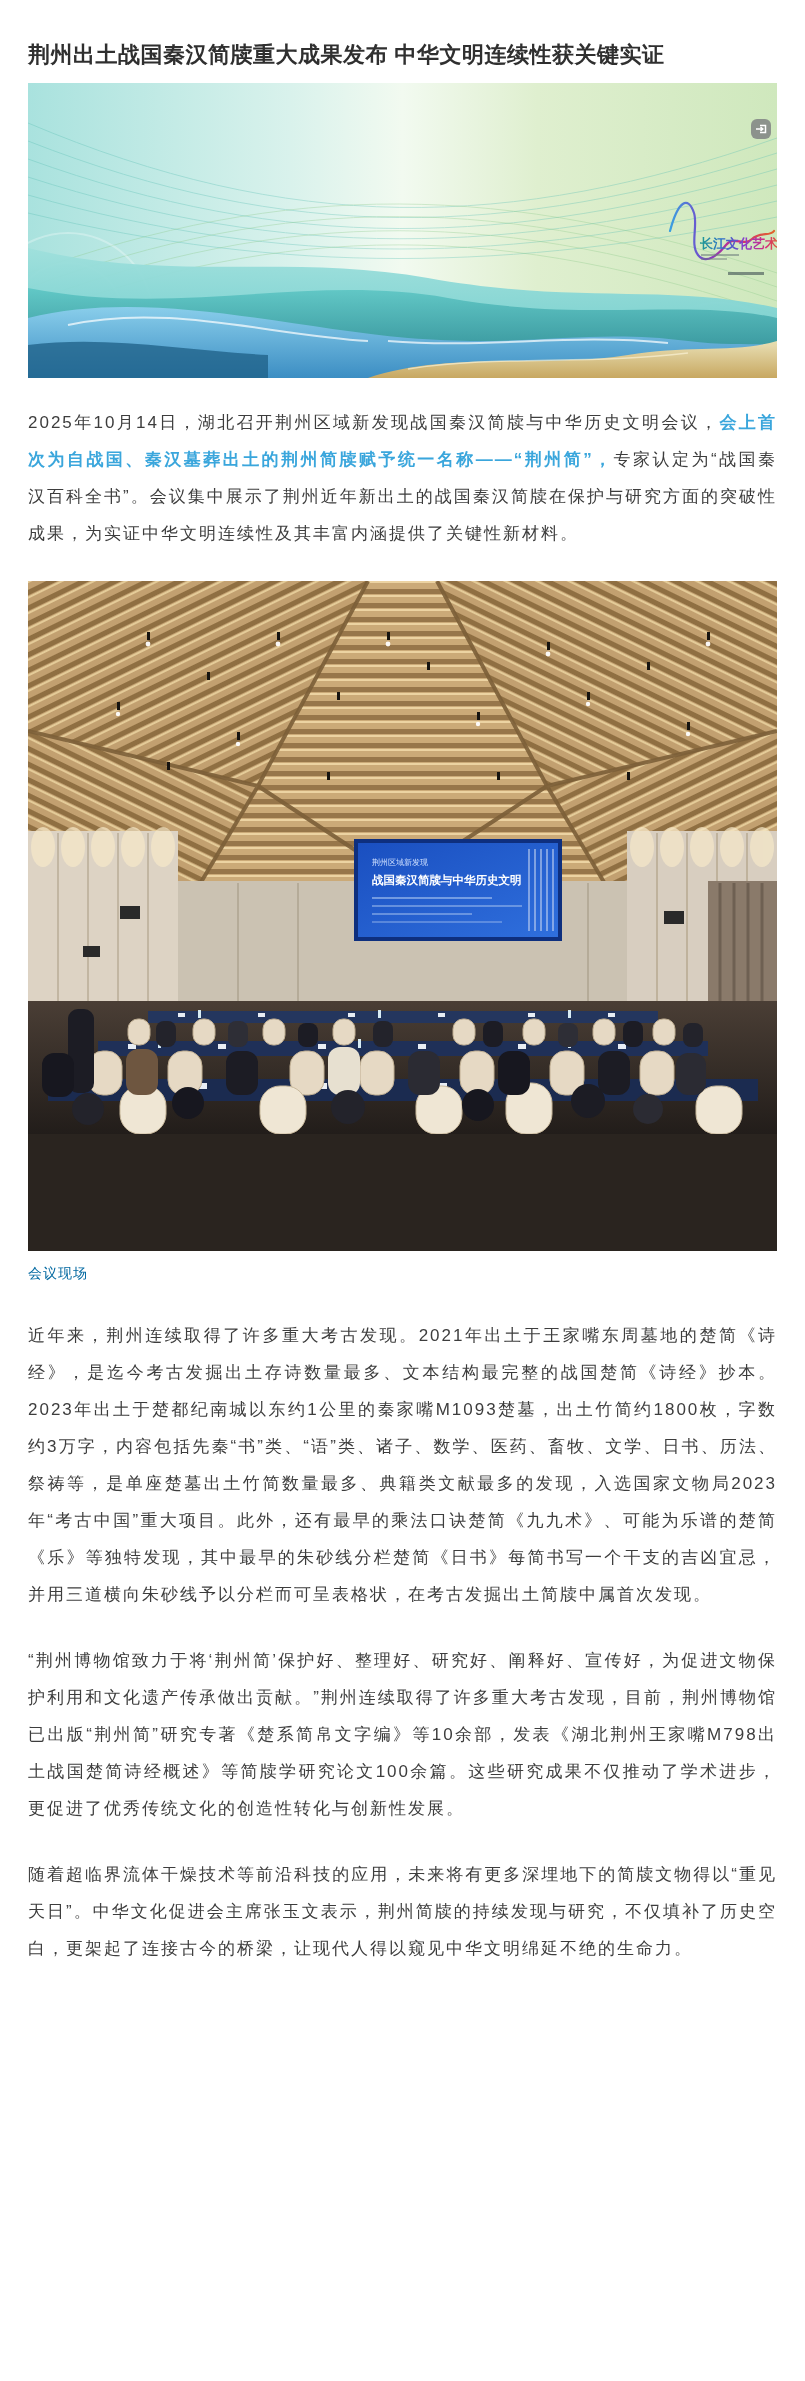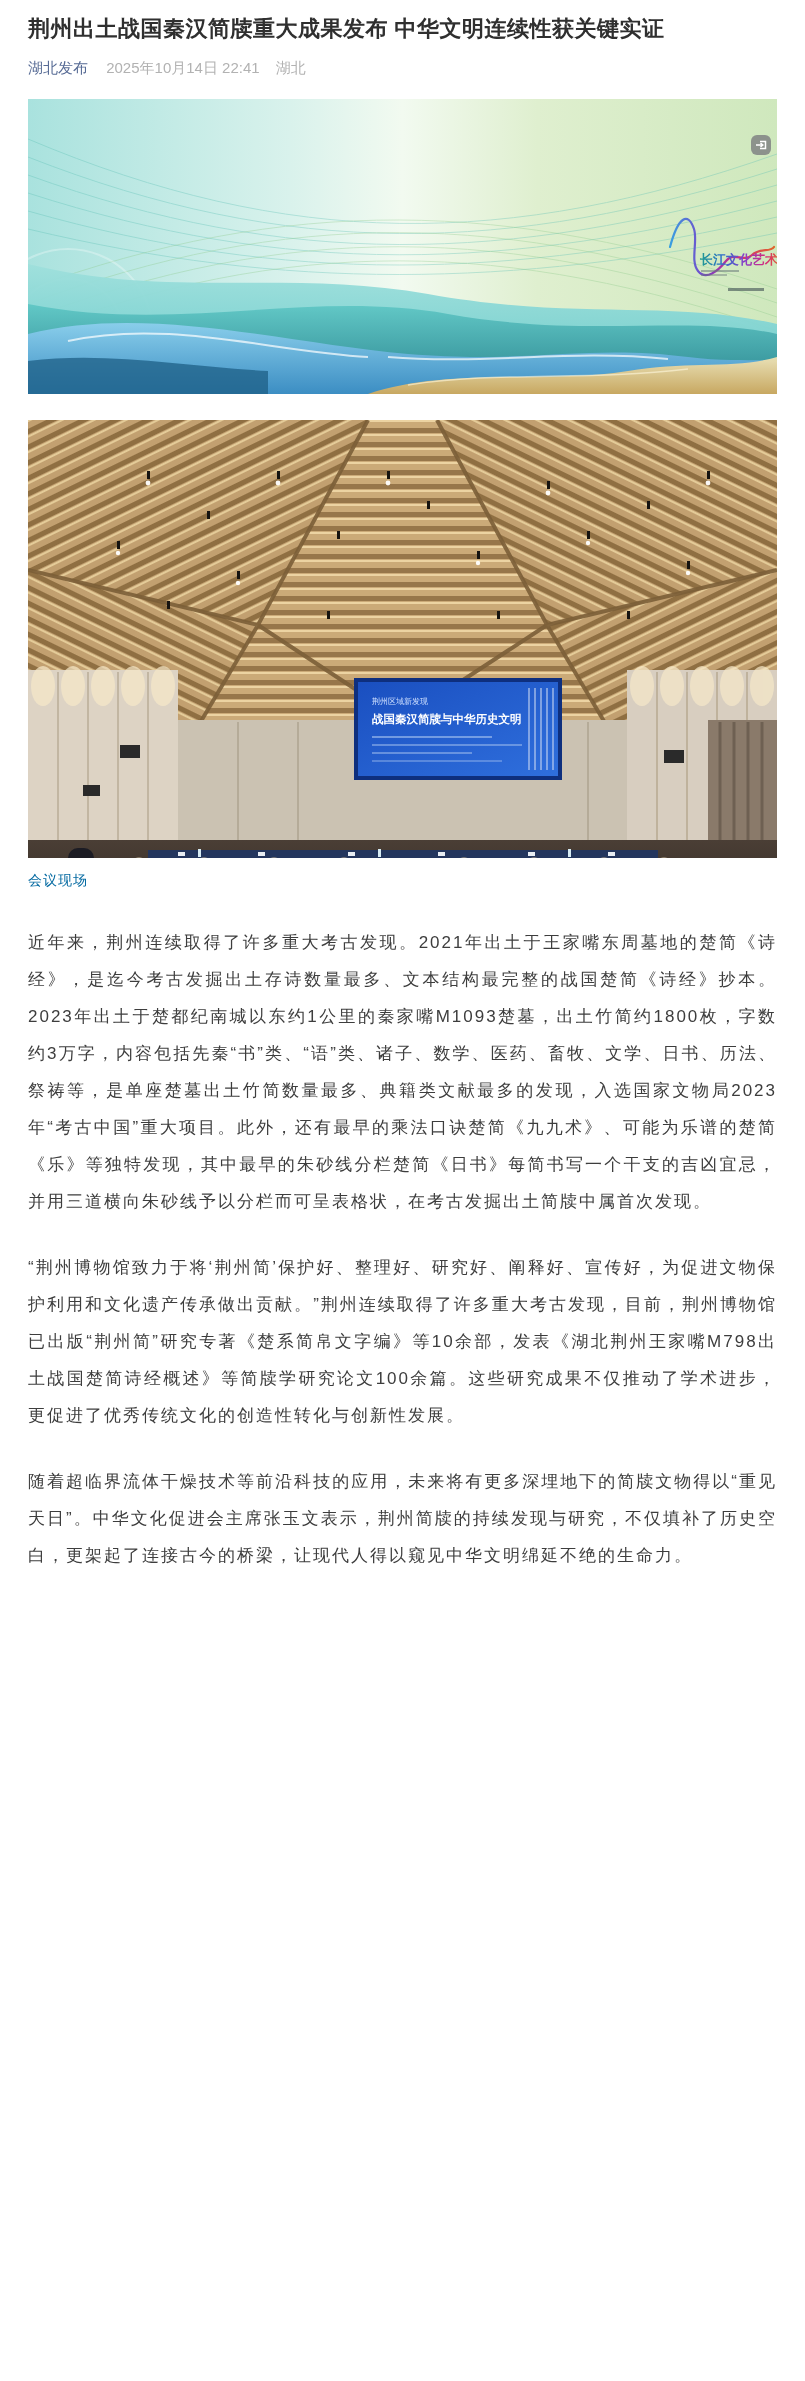--- a/index.html
+++ b/index.html
@@ -1,21 +1,21 @@
 <!DOCTYPE html>
 <html><head>
 <meta charset="utf-8">
 <style>
   html,body{margin:0;padding:0;background:#ffffff;}
   body{
     width:805px;height:2381px;overflow:hidden;
     font-family:"Liberation Sans","DejaVu Sans",sans-serif;
     -webkit-font-smoothing:antialiased;
   }
-  .page{padding:4px 28px 0 28px;width:749px;}
+  .page{padding:30px 28px 0 28px;width:749px;}
   .title{
     font-size:22px;line-height:33px;font-weight:700;color:#2f2f2f;
     margin:8px 0 12px 0;letter-spacing:0.5px;
   }
   .byline{font-size:15px;line-height:22px;margin-bottom:20px;}
   .byline .src{color:#576b95;margin-right:14px;}
   .byline .meta{color:#b2b2b2;margin-right:12px;}
   .banner{
     position:relative;width:749px;height:295px;overflow:hidden;
     margin-bottom:26px;background:#cfeee6;
@@ -25,41 +25,36 @@
     position:absolute;top:36px;right:6px;width:20px;height:20px;
     border-radius:6px;background:rgba(122,124,128,0.8);
     display:flex;align-items:center;justify-content:center;cursor:pointer;
   }
   .para{
     font-size:17px;line-height:37px;color:#3d3d3d;text-align:justify;
     letter-spacing:2px;margin:0 0 29px 0;
   }
   .para .hl{color:#3aa6dc;font-weight:700;}
   .photo{
-    position:relative;width:749px;height:438px;overflow:hidden;
+    position:relative;width:749px;height:670px;overflow:hidden;
     background:#2a241f;margin:0 0 0 0;cursor:pointer;
   }
   .photo svg{display:block;width:749px;height:553px;}
   .caption{
     font-size:14px;line-height:20px;color:#0369a1;
     margin:12px 0 34px 0;letter-spacing:1px;
   }
 </style>
 </head>
 <body>
 
 <div class="page">
 
   <h1 class="title">荆州出土战国秦汉简牍重大成果发布 中华文明连续性获关键实证</h1>
 
-  <div class="byline">
-    <span class="src">湖北发布</span>
-    <span class="meta">2025年10月14日 22:41</span>
-    <span class="meta">湖北</span>
-  </div>
 
   <div class="banner">
     <svg class="bg" viewBox="0 0 749 295">
       <defs>
         <linearGradient id="bgrad" x1="0" y1="0" x2="1" y2="0">
           <stop offset="0" stop-color="#a9e2de"></stop>
             <stop offset="0.35" stop-color="#d9f2ec"></stop>
           <stop offset="0.5" stop-color="#f2faf0"></stop>
             <stop offset="0.68" stop-color="#dfefcf"></stop>
           <stop offset="1" stop-color="#cfe8bd"></stop>
@@ -134,20 +129,21 @@
       </g>
     </svg>
     <div class="share-btn">
       <svg width="14" height="14" viewBox="0 0 14 14">
         <path d="M6,3.5 H11.5 V10.5 H6" fill="none" stroke="#ffffff" stroke-width="1.5"></path>
         <path d="M2,7 H8.5 M6.5,5 L8.8,7 L6.5,9" fill="none" stroke="#ffffff" stroke-width="1.5"></path>
       </svg>
     </div>
   </div>
 
+  <p class="para"><span>2025年10月14日，湖北召开荆州区域新发现战国秦汉简牍与中华历史文明会议，</span><span class="hl">会上首次为自战国、秦汉墓葬出土的荆州简牍赋予统一名称——“荆州简”，</span><span>专家认定为“战国秦汉百科全书”。会议集中展示了荆州近年新出土的战国秦汉简牍在保护与研究方面的突破性成果，为实证中华文明连续性及其丰富内涵提供了关键性新材料。</span></p>
 
   <div class="photo">
     <svg viewBox="0 0 749 553">
       <defs>
         <pattern id="slatL" width="10" height="14" patternUnits="userSpaceOnUse" patternTransform="rotate(-26)">
           <rect width="10" height="14" fill="#c2a070"></rect>
           <rect y="8" width="10" height="5" fill="#8f6f42"></rect>
           <rect y="0" width="10" height="2" fill="#e4cb98"></rect>
         </pattern>
         <pattern id="slatR" width="10" height="14" patternUnits="userSpaceOnUse" patternTransform="rotate(26)">

